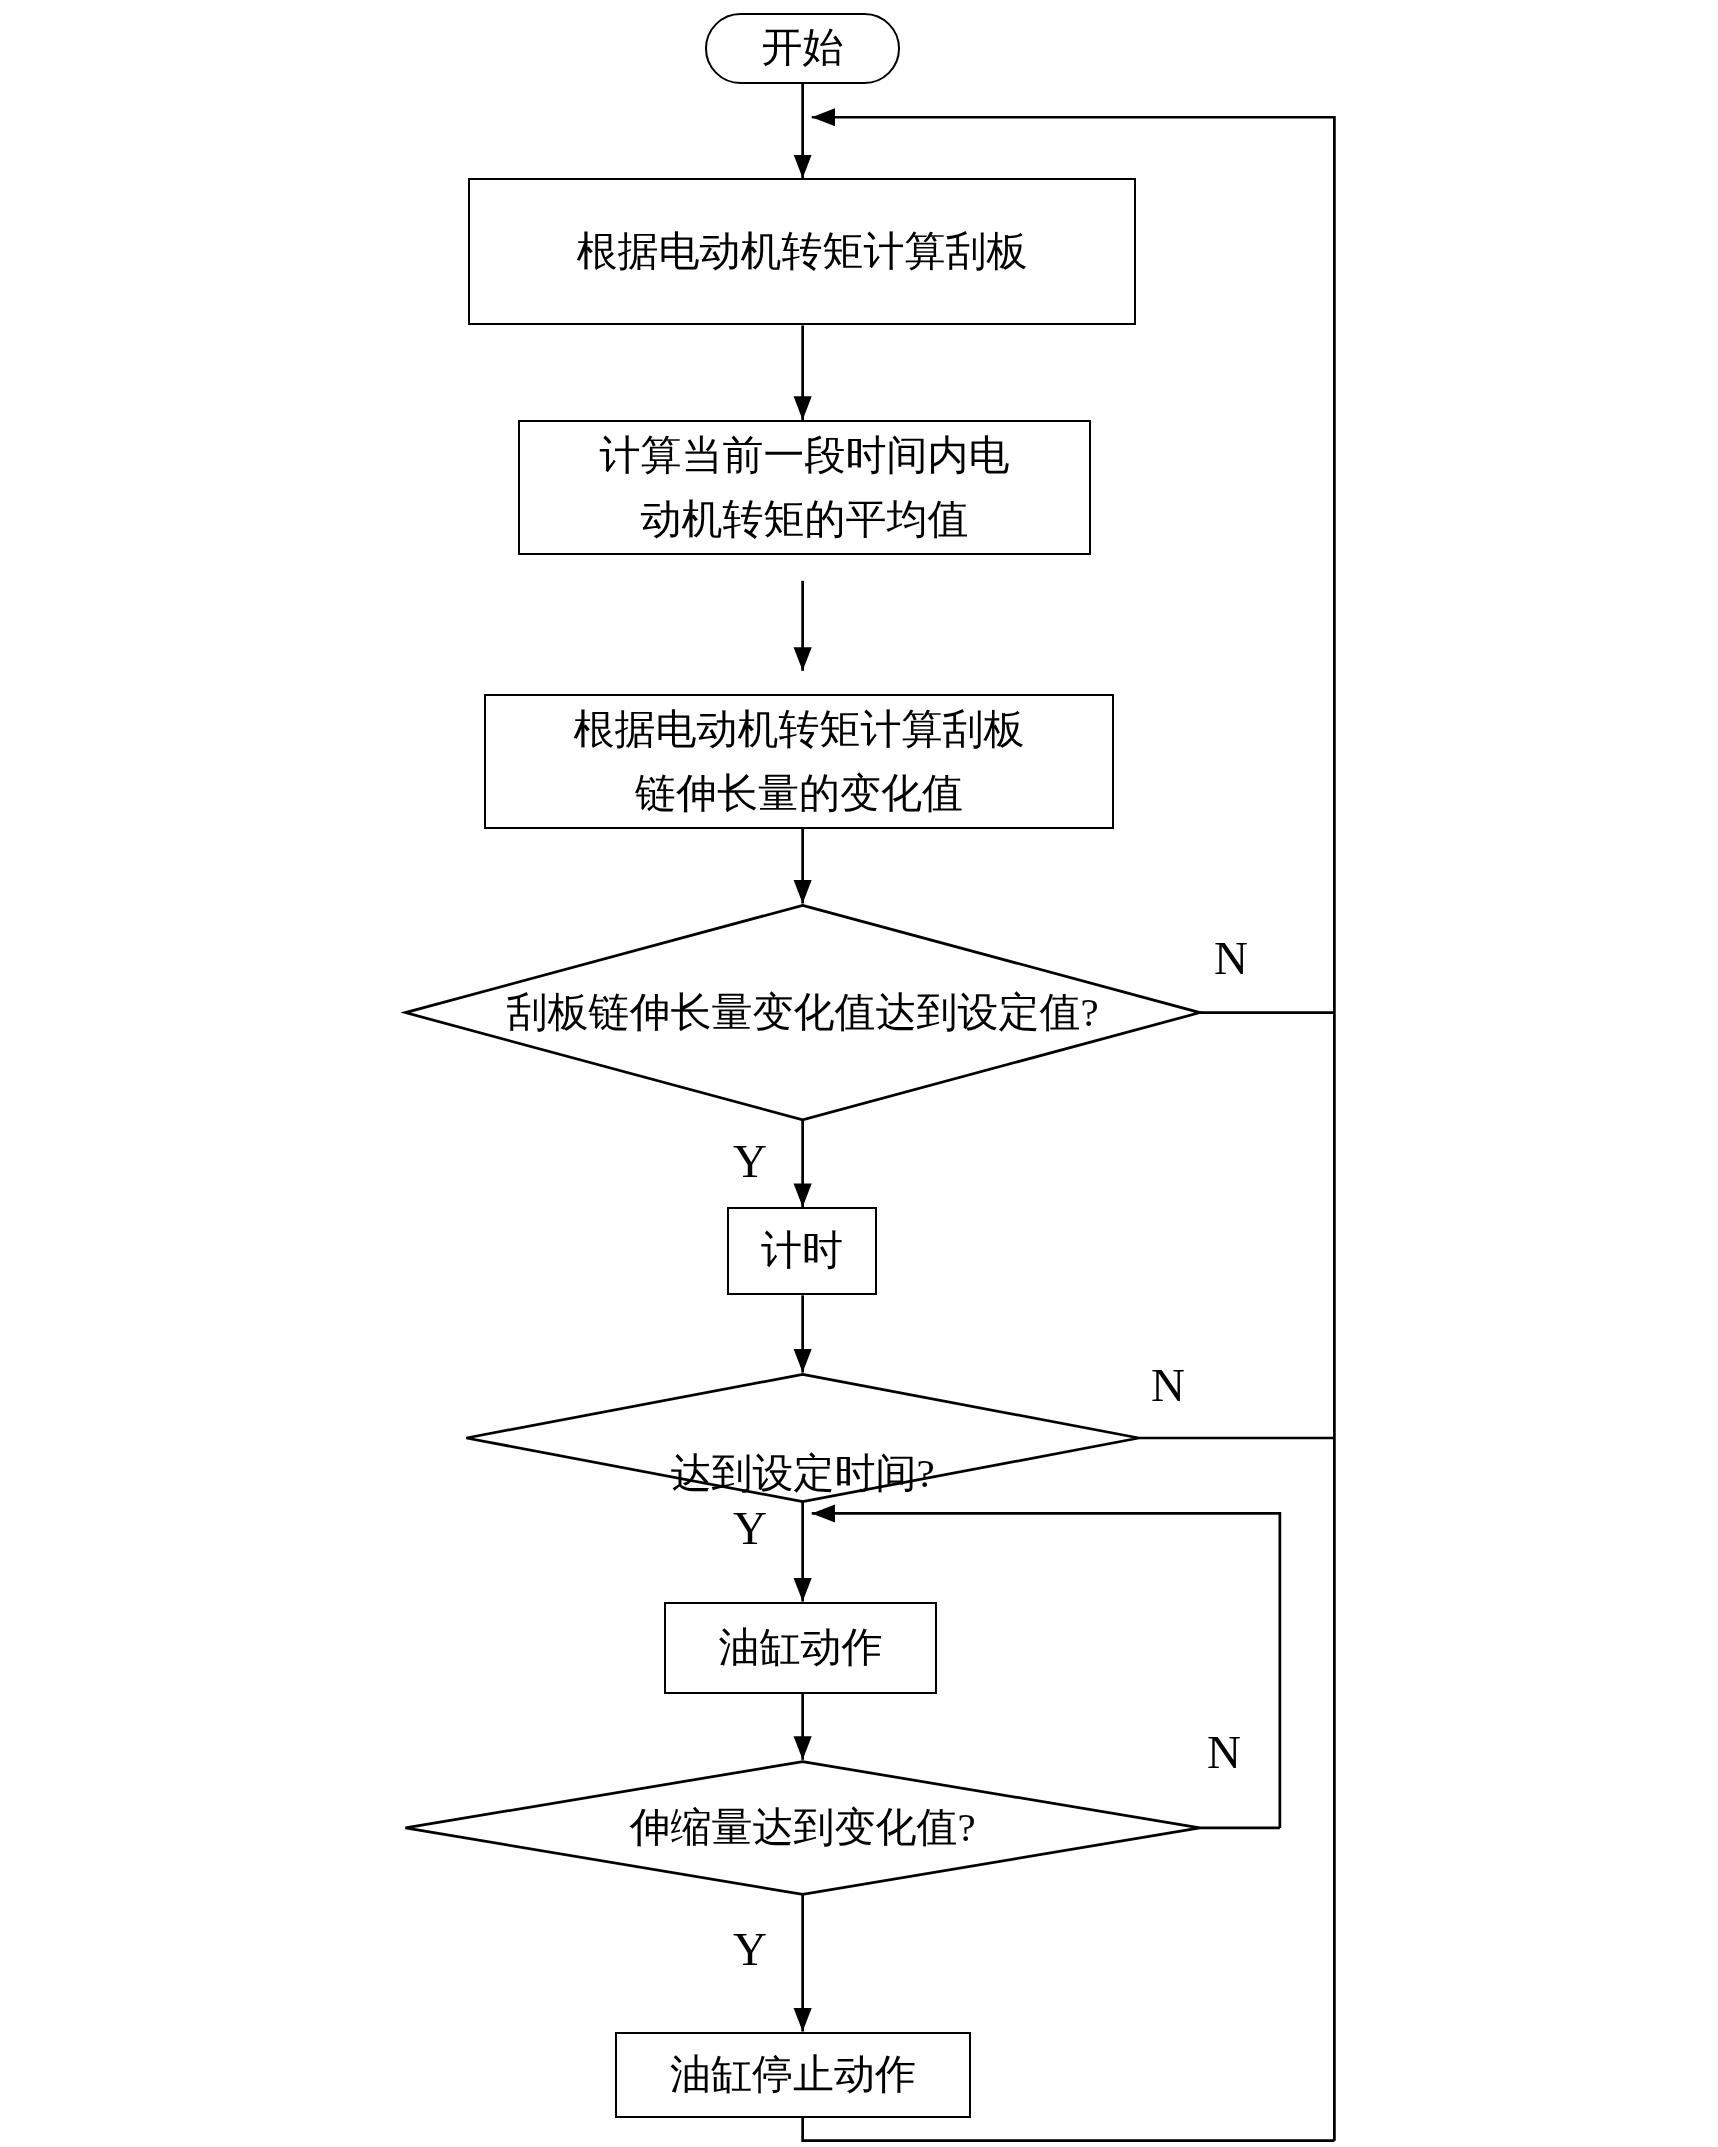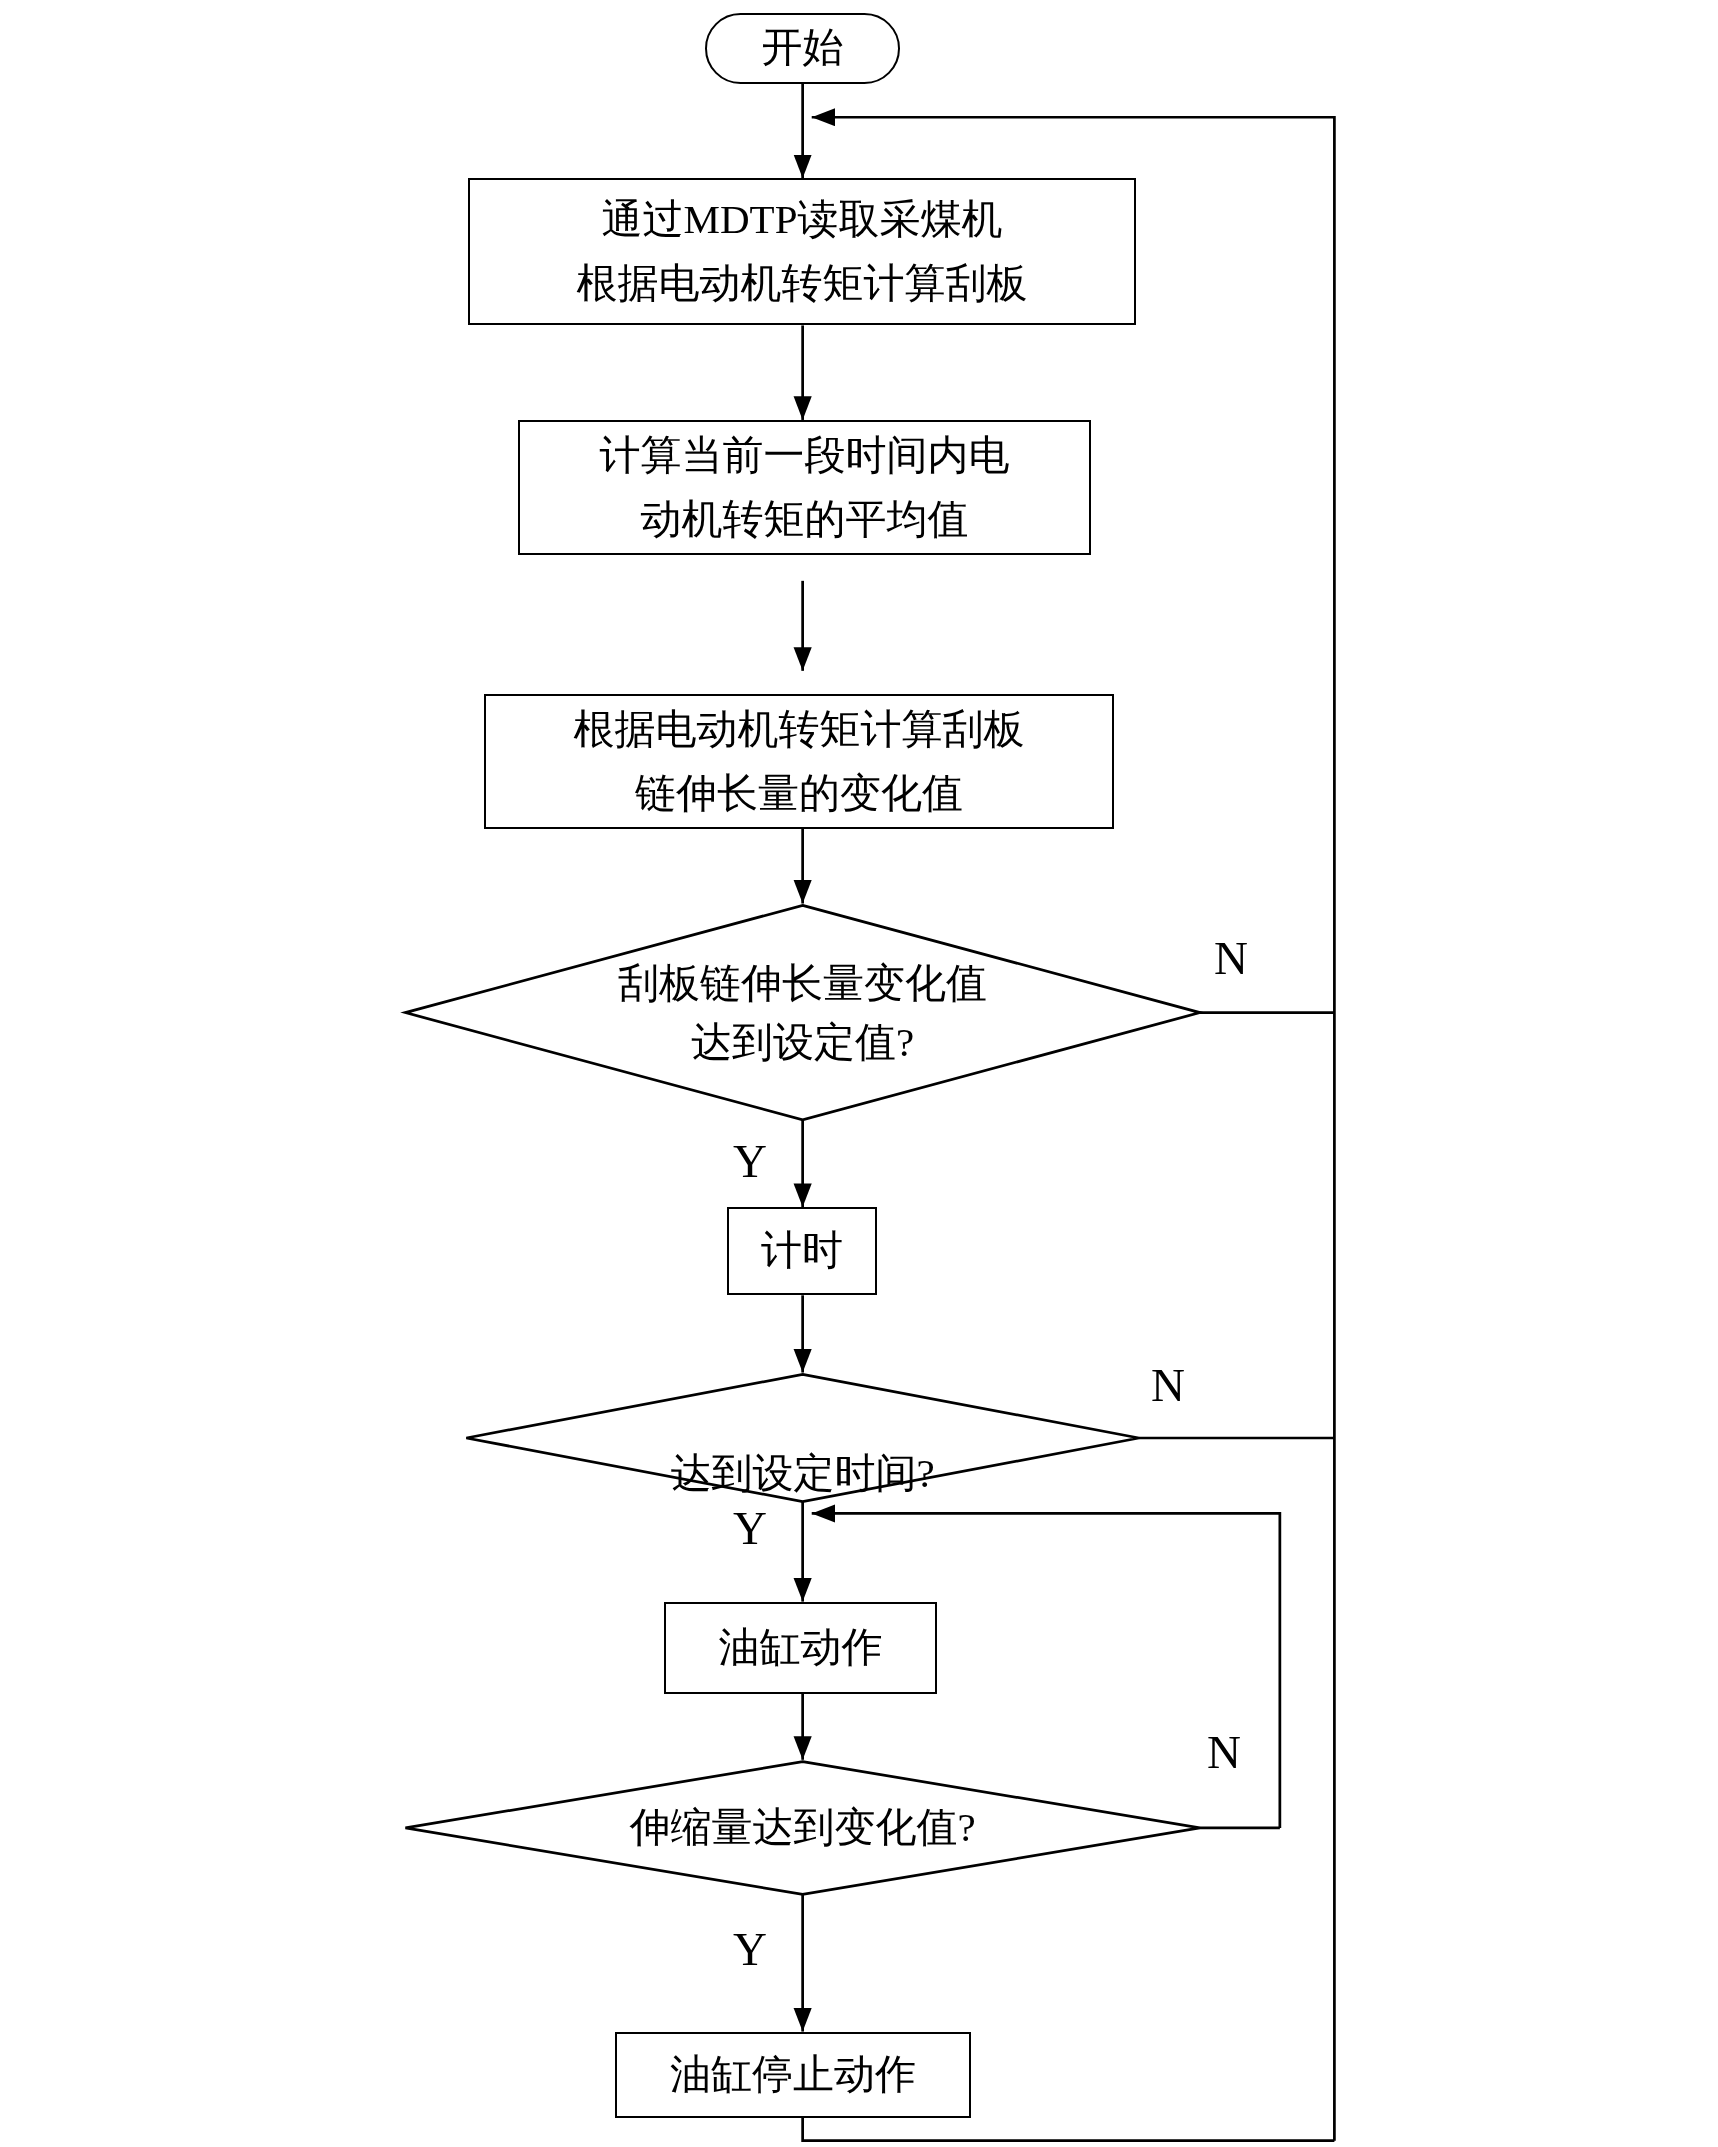--- a/index.html
+++ b/index.html
@@ -23,21 +23,21 @@
     align-items: center;
     justify-content: center;
     text-align: center;
     font-size: 41px;
     line-height: 1.55;
   }
   .stadium { border-radius: 40px; }
   .dtext {
     position: absolute;
     display: flex;
-    flex-direction: column;
+    flex-direction: row;
     align-items: center;
     justify-content: center;
     text-align: center;
     font-size: 41px;
     line-height: 1.45;
     pointer-events: none;
     background: transparent;
   }
   .elabel {
     position: absolute;
@@ -79,21 +79,20 @@
     <polygon points="883,996 1320,1114 883,1232 446,1114" fill="#ffffff" stroke="#000000" stroke-width="3"></polygon>
     <polygon points="883,1512 1253,1582 883,1652 513,1582" fill="#ffffff" stroke="#000000" stroke-width="3"></polygon>
     <polygon points="883,1938 1320,2011 883,2084 446,2011" fill="#ffffff" stroke="#000000" stroke-width="3"></polygon>
   </svg>
 
   <div class="node stadium" style="left:705px; top:12.7px; width:195px; height:71px;">
     <span>开始</span>
   </div>
 
   <div class="node" style="left:468px; top:178px; width:668px; height:147px;">
-    <span>通过MDTP读取采煤机</span>
     <span>根据电动机转矩计算刮板</span>
   </div>
 
   <div class="node" style="left:518px; top:420px; width:573px; height:135px;">
     <span>计算当前一段时间内电</span>
     <span>动机转矩的平均值</span>
   </div>
 
   <div class="node" style="left:484px; top:694px; width:630px; height:135px;">
     <span>根据电动机转矩计算刮板</span>

